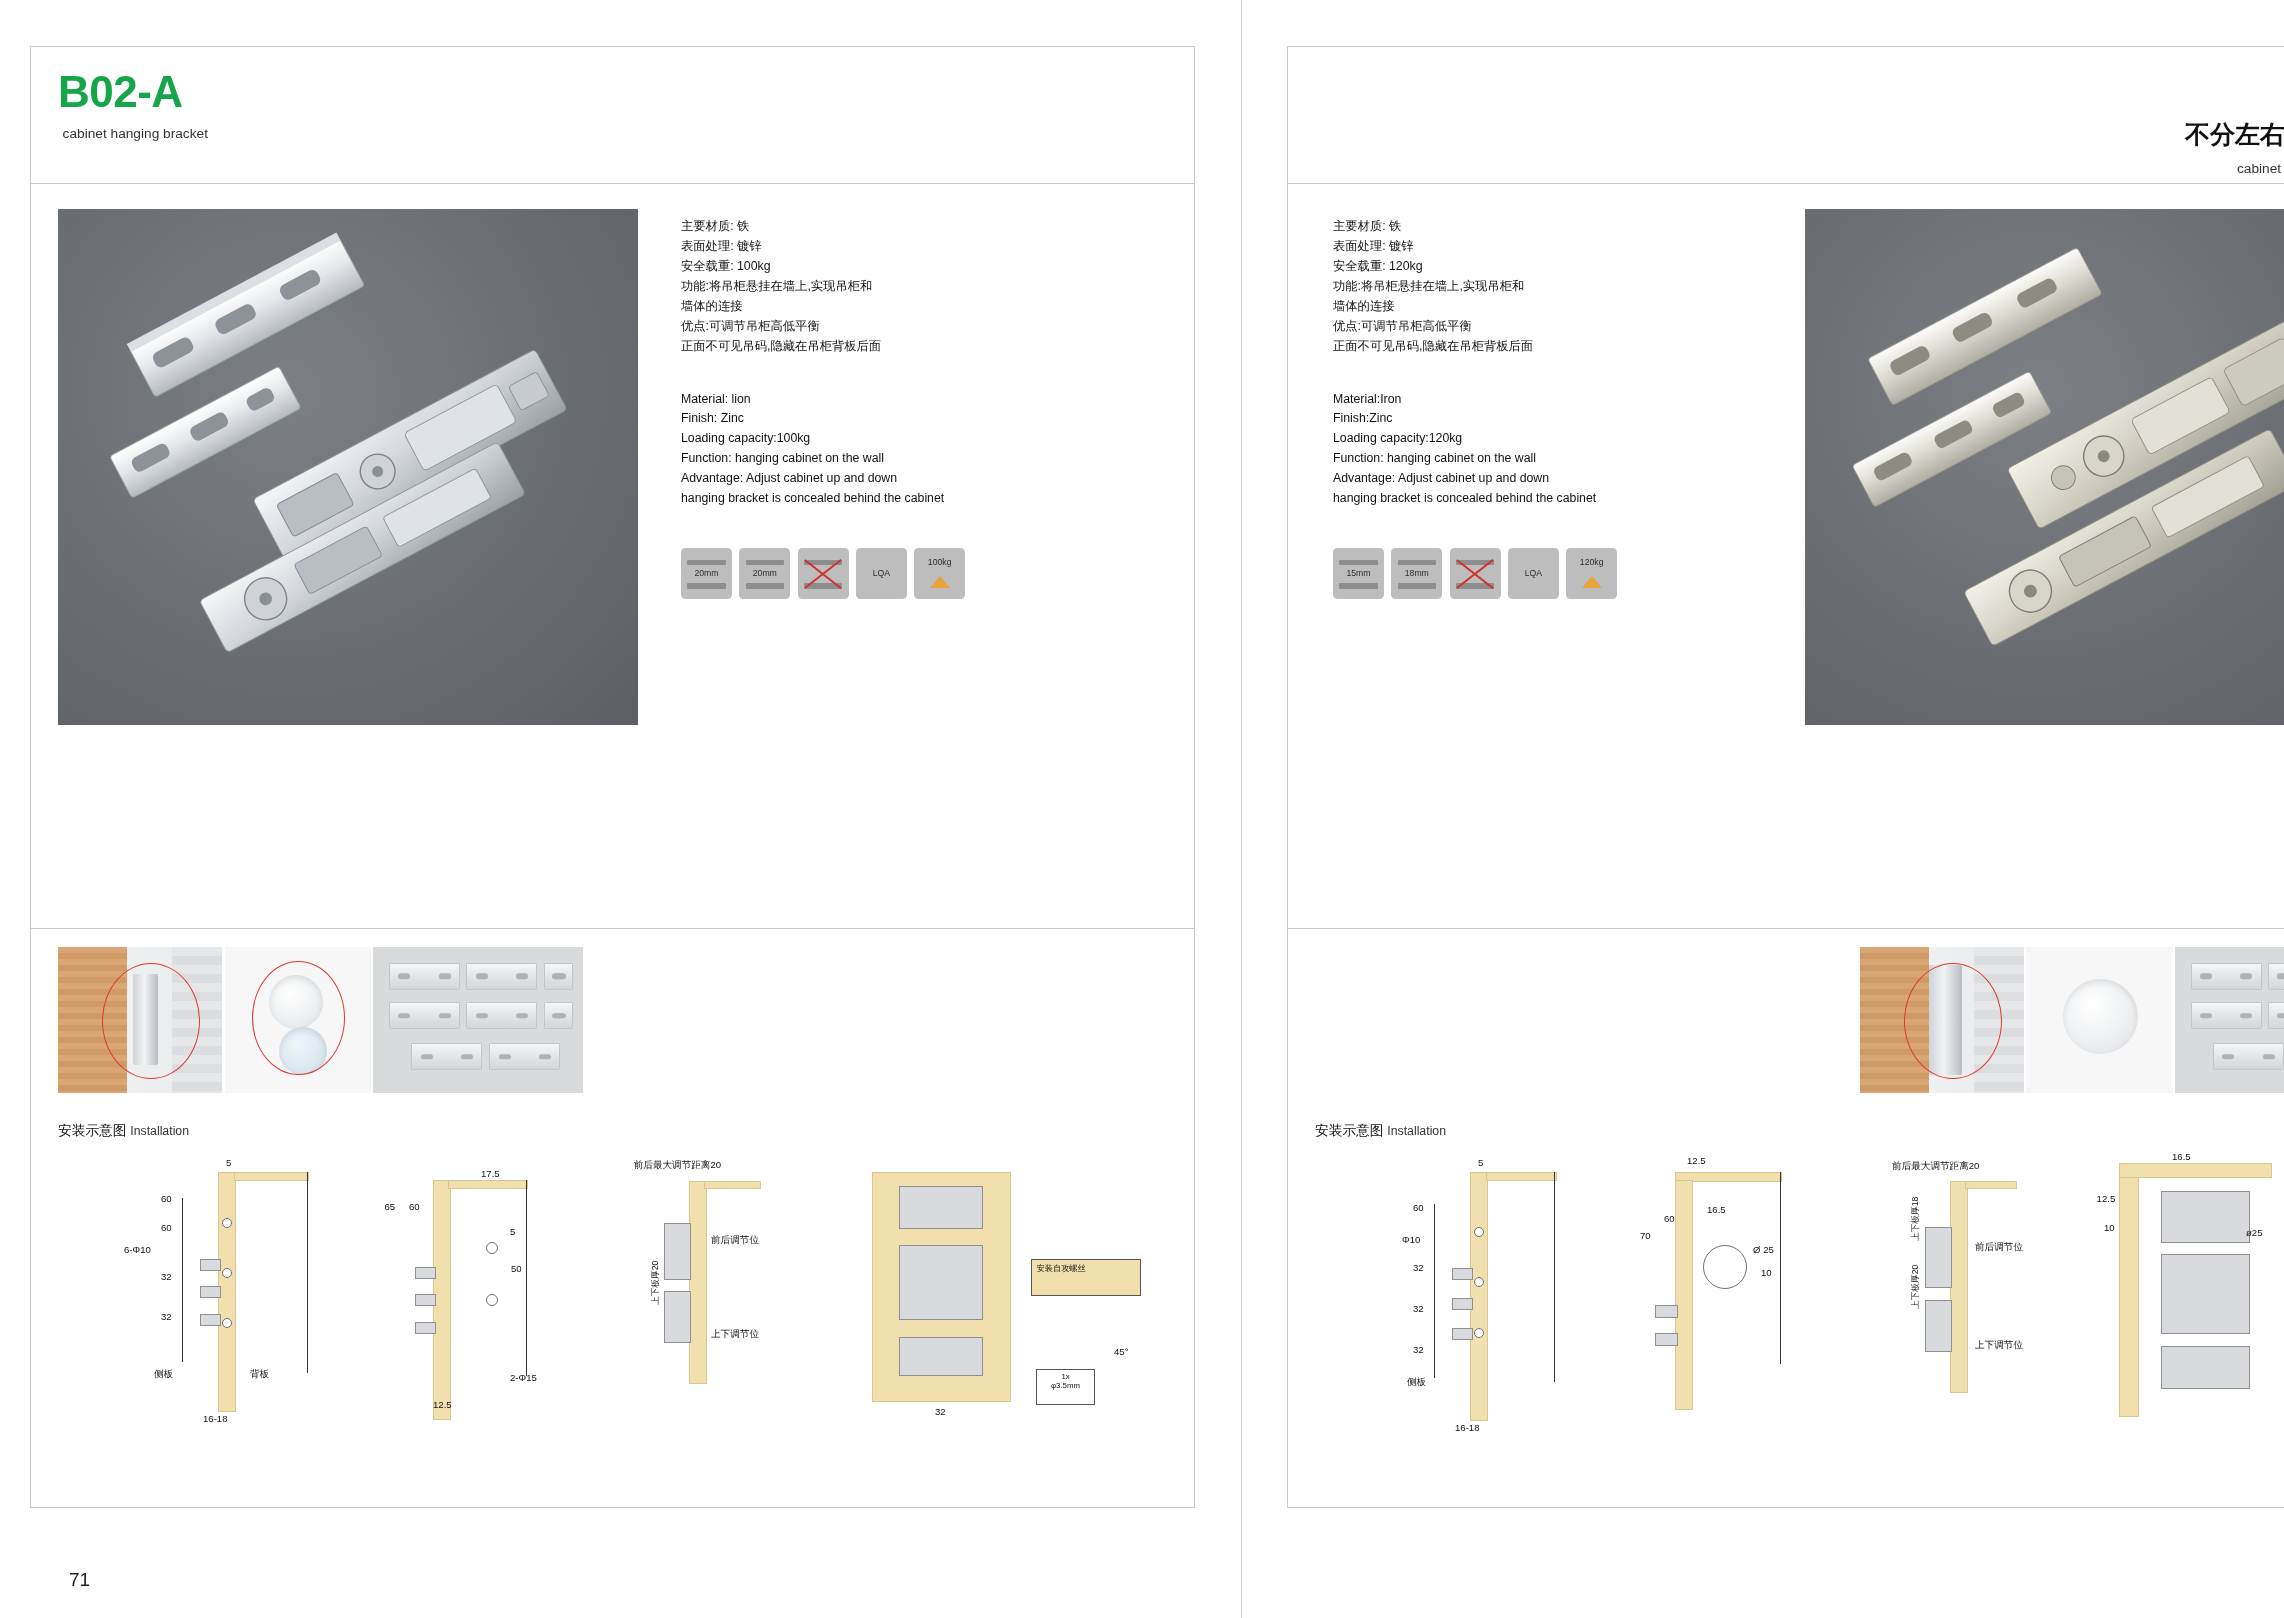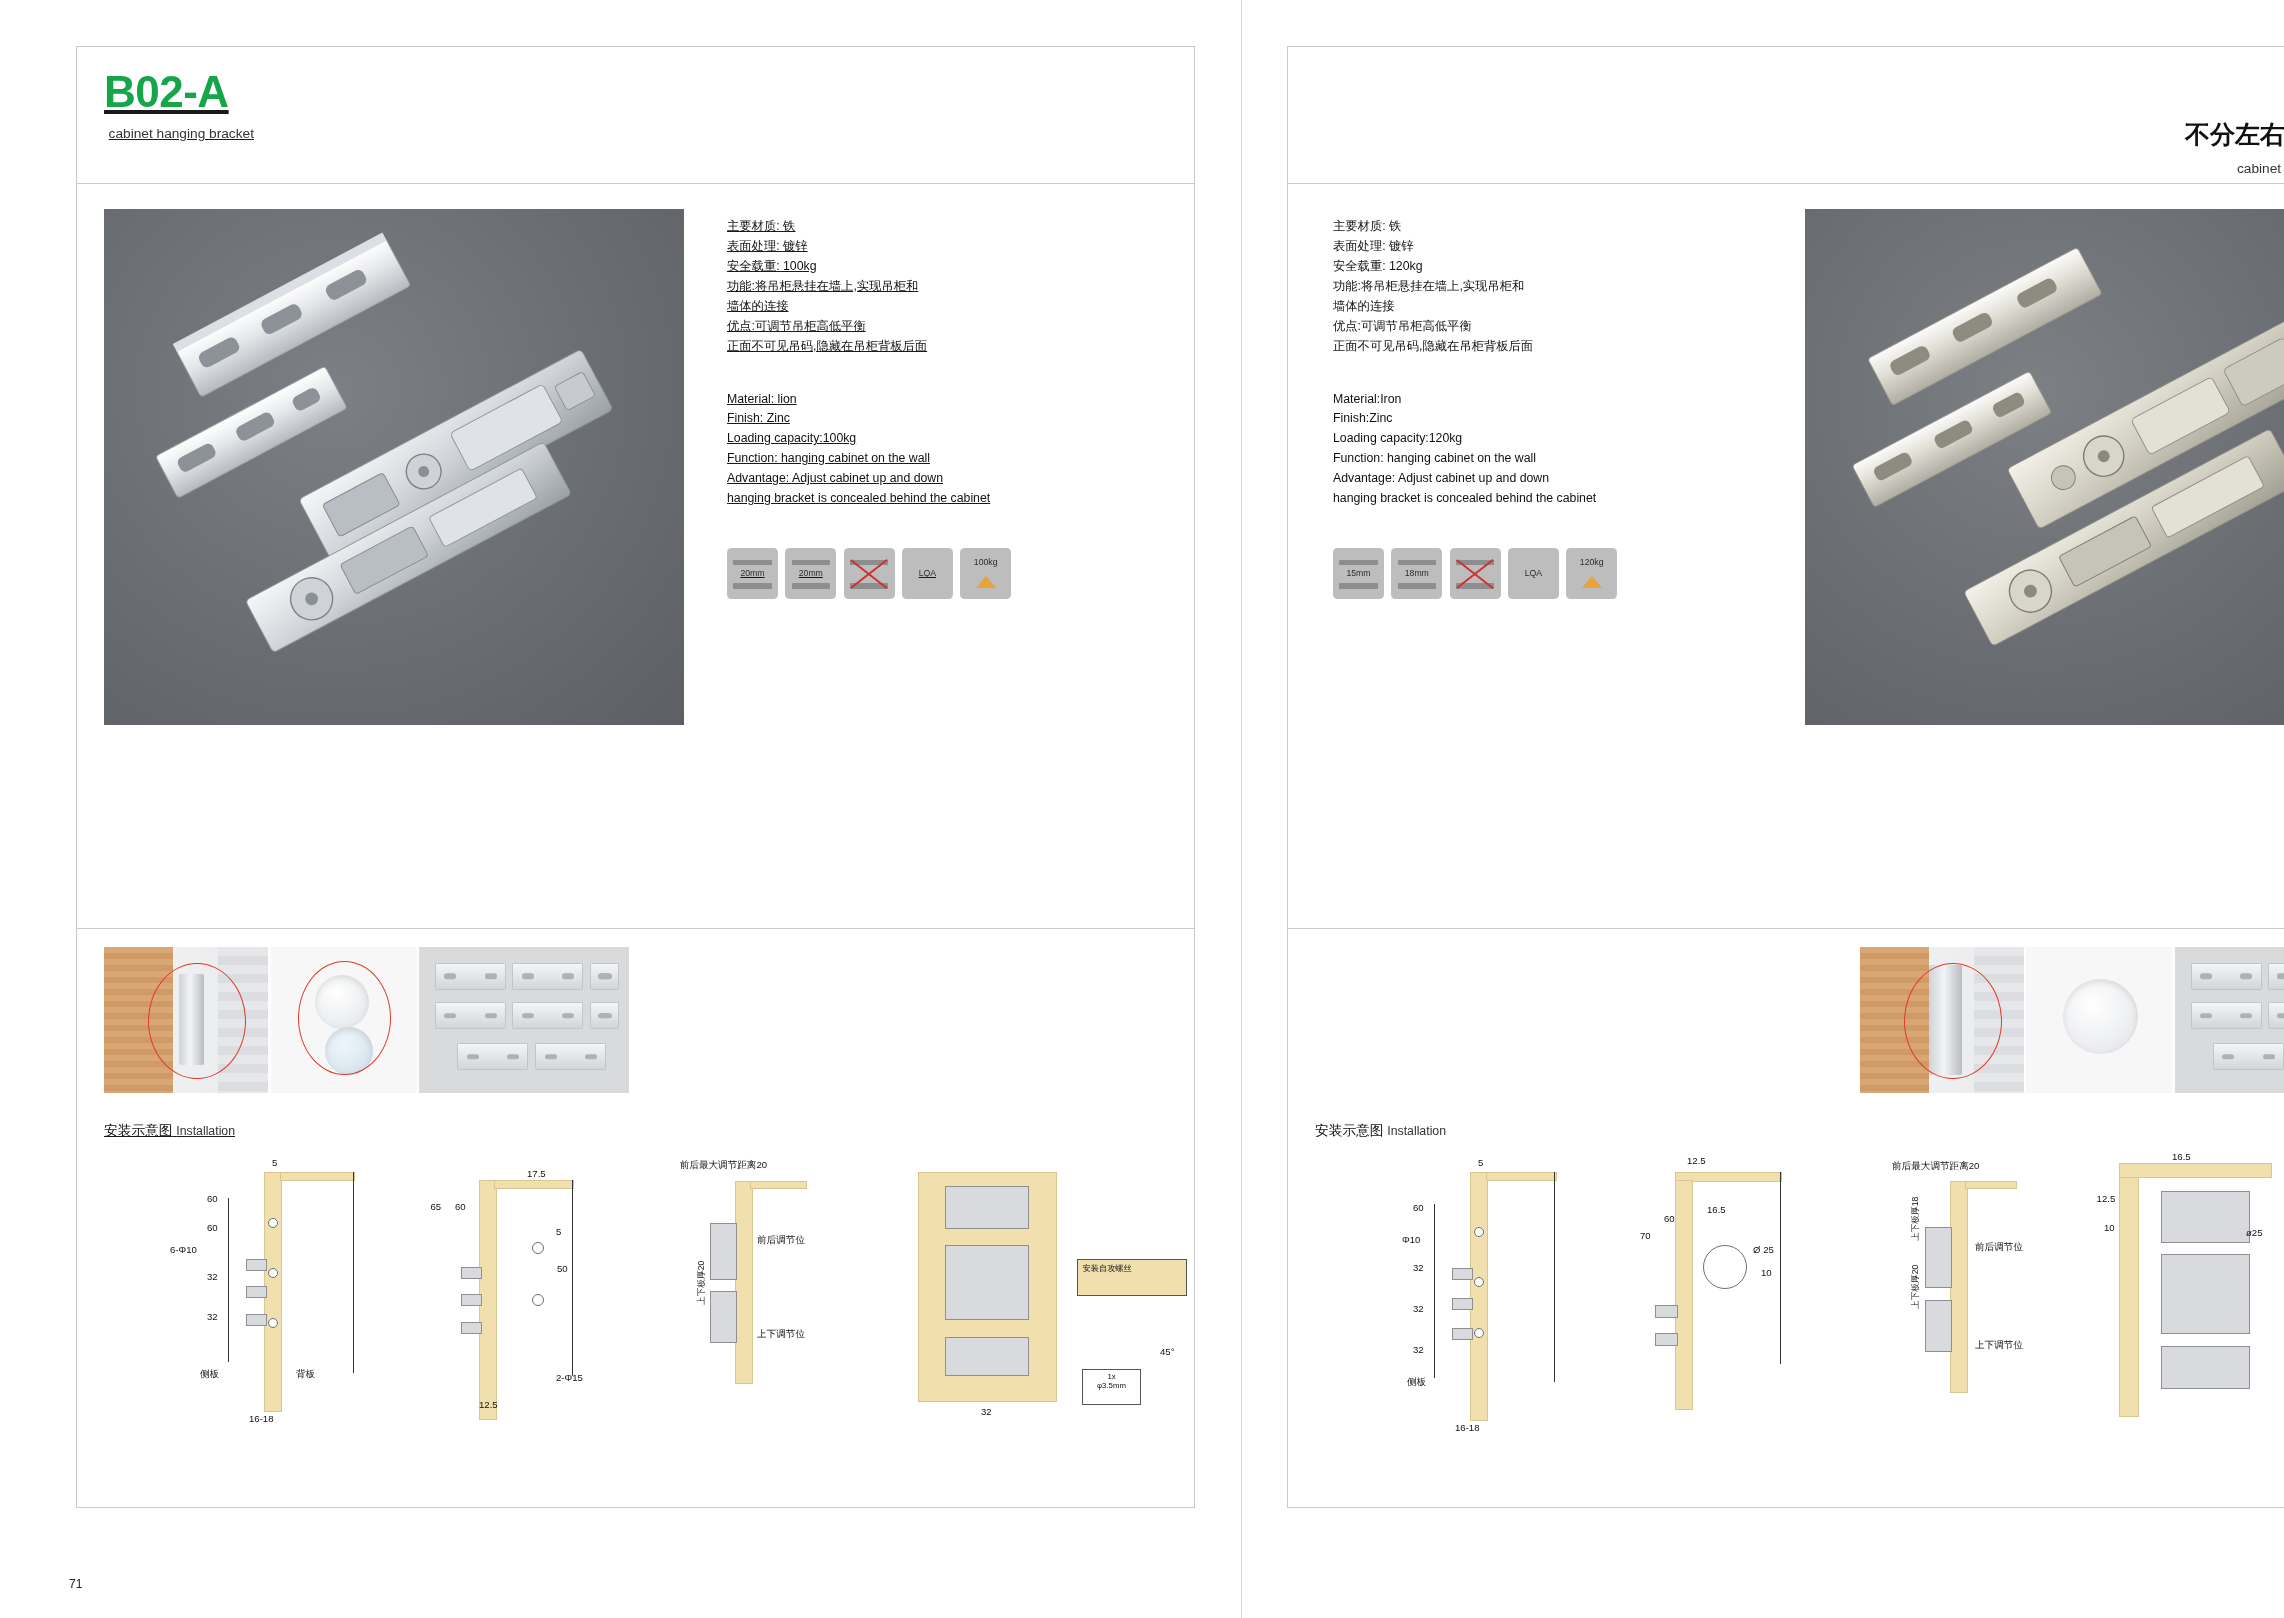--- a/index.html
+++ b/index.html
@@ -19,21 +19,21 @@
     position: absolute;
     inset: 0;
     display: flex;
   }
   .page {
     position: relative;
     width: 50%;
     height: 100%;
     box-sizing: border-box;
   }
-  .page-left  { padding: 46px 46px 0 76px; text-decoration: underline; }
+  .page-left  { padding: 46px 46px 0 30px; }
   .page-right { padding: 46px 69px 0 46px; }
 
   .gutter {
     position: absolute;
     left: 50%;
     top: 0;
     width: 0.9px;
     height: 100%;
     background: #d9d9d9;
   }
@@ -315,21 +315,21 @@
     color: #111;
     text-align: center;
     box-sizing: border-box;
     padding-top: 2.7px;
   }
 
   
   .pagenum {
     position: absolute;
     bottom: 27px;
-    font-size: 12px;
+    font-size: 19px;
     color: #222;
   }
   .pagenum.l { left: 69px; }
 </style>
 </head>
 <body>
 
 <div class="spread">
 
   <div class="page page-left">

